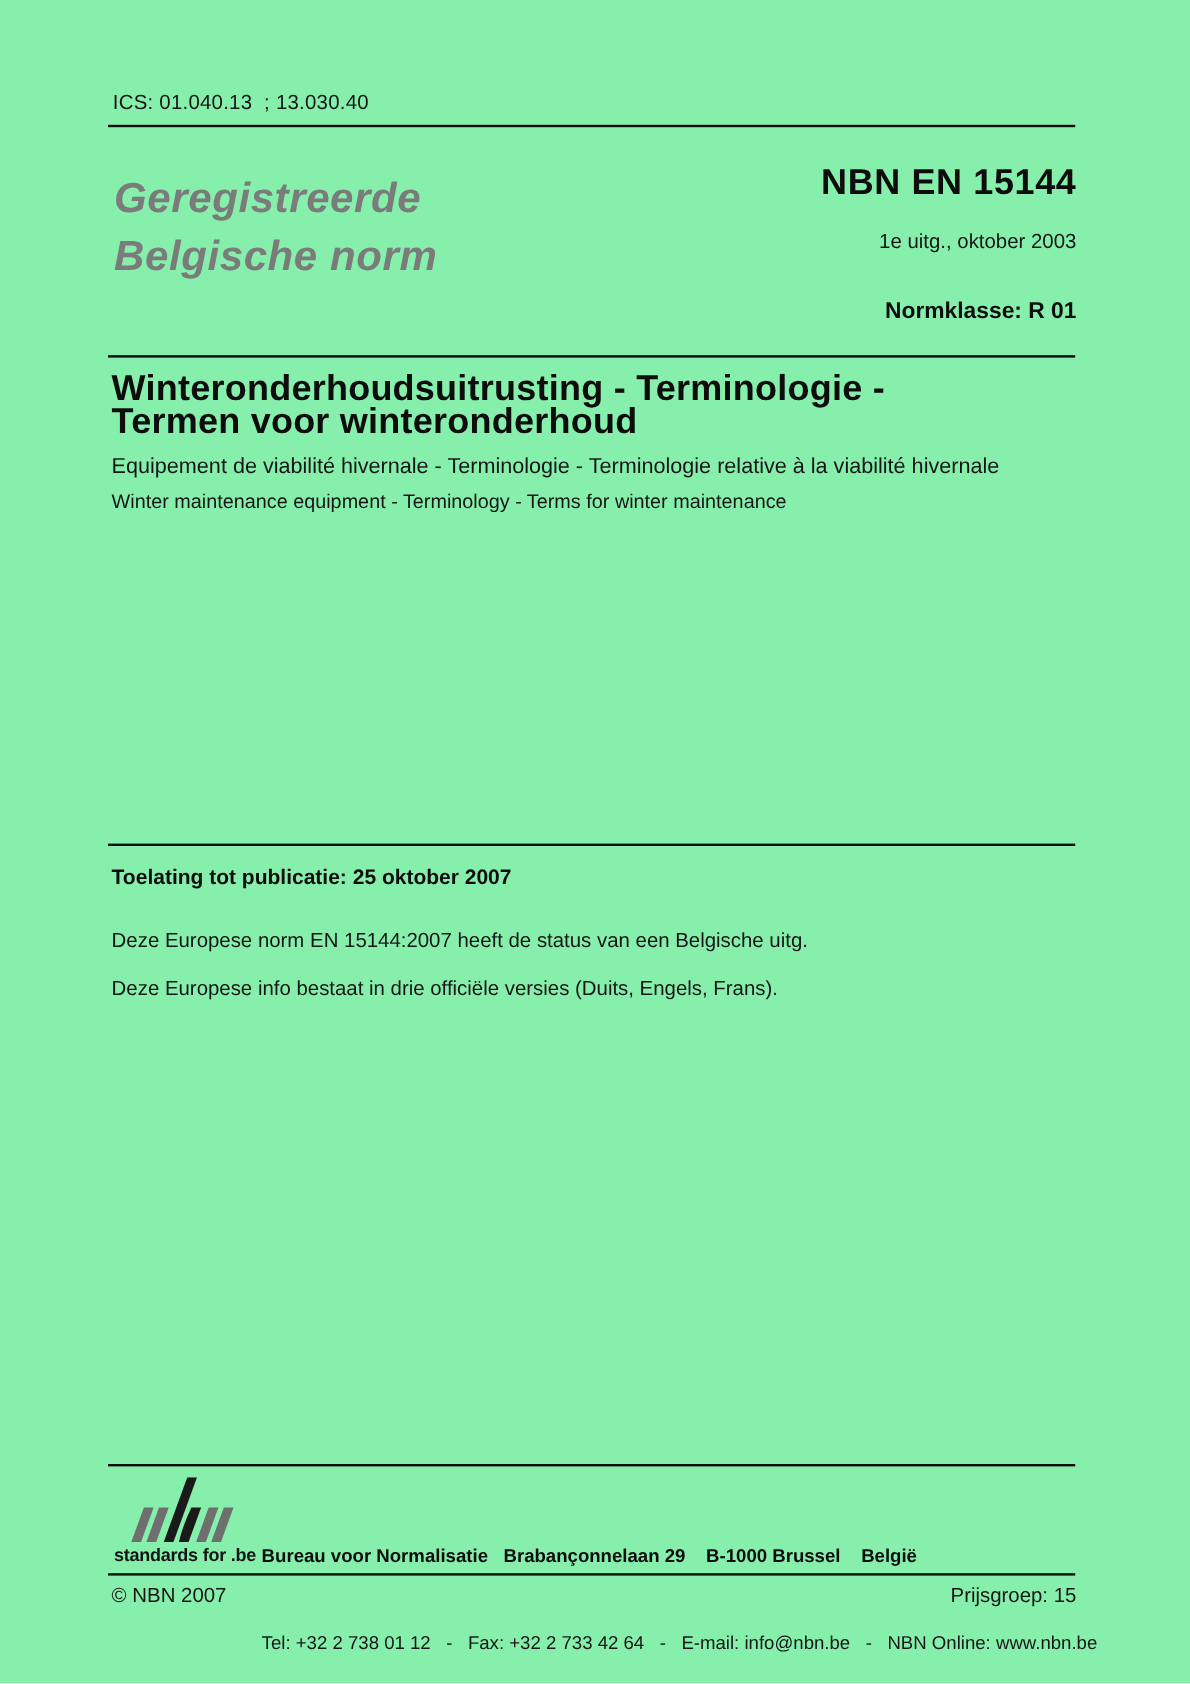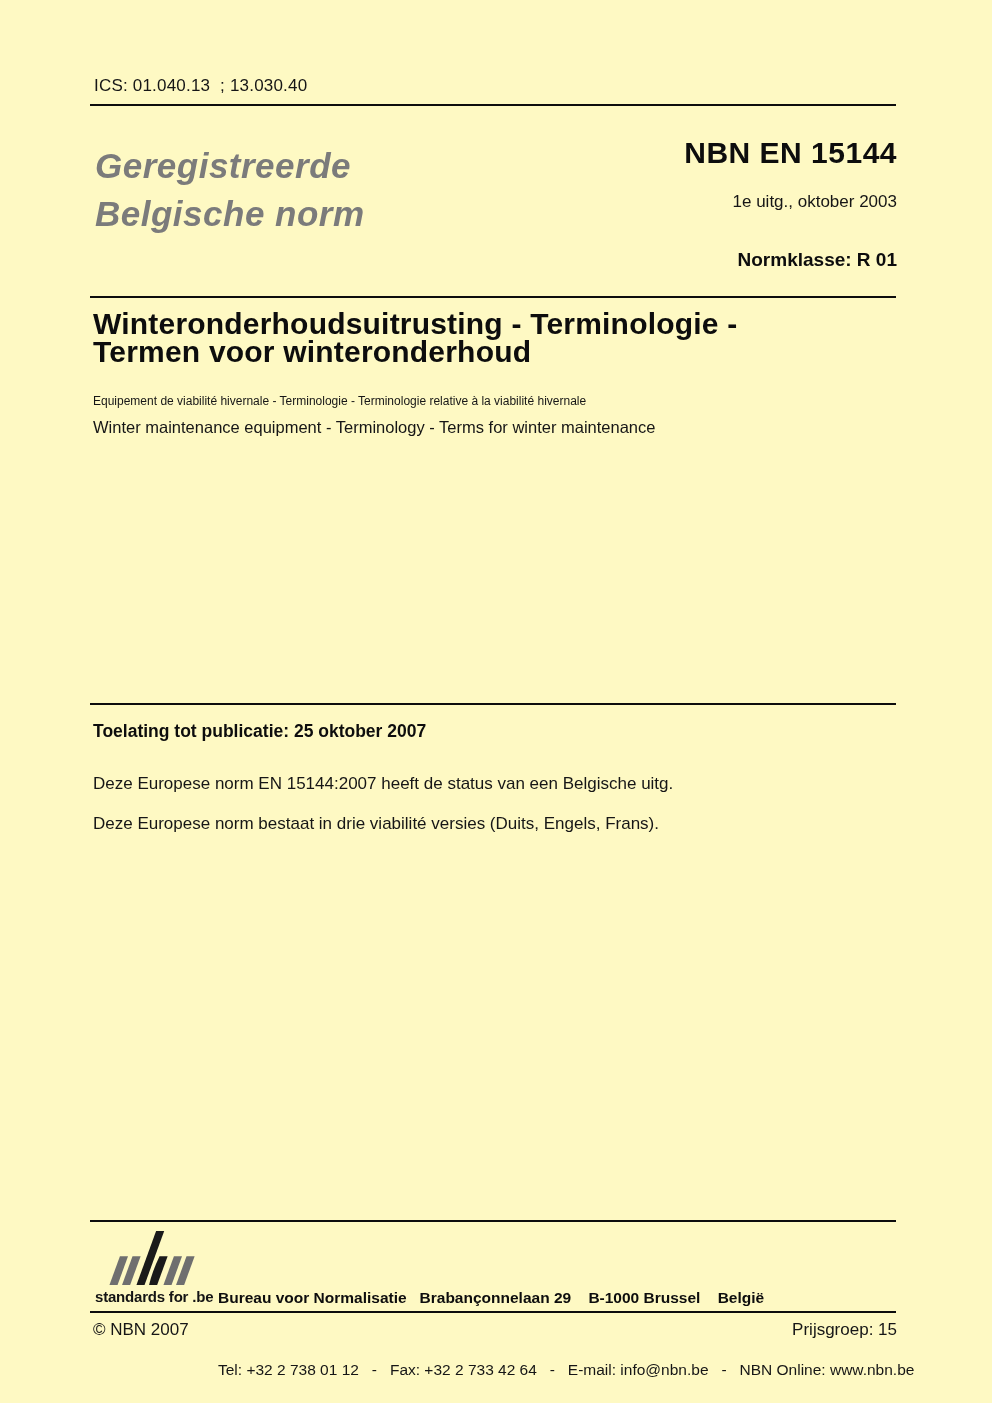--- a/index.html
+++ b/index.html
@@ -4,21 +4,21 @@
 <style>
   * { margin: 0; padding: 0; box-sizing: border-box; }
   html, body { background: #ffffff; }
   body {
     width: 992px; height: 1403px;
     position: relative;
     font-family: "Liberation Sans", sans-serif;
     color: #111;
     overflow: hidden;
   }
-  .page { position: absolute; inset: 0; background: #fef9c3; }
+  .page { position: absolute; inset: 0; background: #86efac; }
 
   .hrule {
     position: absolute;
     left: 90px; width: 806px; height: 2px;
     background: #0d0d0d;
   }
 
   .ics-line {
     position: absolute; left: 94px; top: 76px;
     font-size: 17px; letter-spacing: 0.2px;
@@ -47,21 +47,21 @@
   .doc-class {
     margin-top: 37px;
     font-size: 19px; font-weight: bold; color: #0d0d0d;
   }
 
   .title-block { position: absolute; left: 93px; top: 310px; width: 740px; }
   .title-nl {
     font-size: 30px; font-weight: bold; color: #0d0d0d;
     line-height: 28px; width: 700px; letter-spacing: 0.2px;
   }
-  .title-fr { margin-top: 28px; font-size: 12px; color: #161616; }
+  .title-fr { margin-top: 12px; font-size: 18px; color: #161616; }
   .title-en { margin-top: 10px; font-size: 16.5px; color: #161616; }
 
   .approval-line {
     position: absolute; left: 93px; top: 721px;
     font-size: 17.5px; font-weight: bold; color: #0d0d0d;
   }
   .status-line {
     position: absolute; left: 93px; top: 774px;
     font-size: 17px; color: #161616;
   }
@@ -118,21 +118,21 @@
   <div class="title-block">
     <div class="title-nl">Winteronderhoudsuitrusting - Terminologie - Termen voor winteronderhoud</div>
     <div class="title-fr">Equipement de viabilité hivernale - Terminologie - Terminologie relative à la viabilité hivernale</div>
     <div class="title-en">Winter maintenance equipment - Terminology - Terms for winter maintenance</div>
   </div>
 
   <div class="hrule" style="top:703px"></div>
 
   <div class="approval-line">Toelating tot publicatie: 25 oktober 2007</div>
   <div class="status-line">Deze Europese norm EN 15144:2007 heeft de status van een Belgische uitg.</div>
-  <div class="versions-line">Deze Europese norm bestaat in drie viabilité versies (Duits, Engels, Frans).</div>
+  <div class="versions-line">Deze Europese info bestaat in drie officiële versies (Duits, Engels, Frans).</div>
 
   <div class="hrule" style="top:1220px"></div>
 
   <div class="footer-logo">
     <svg width="115" height="54" viewBox="0 0 120 60">
       <g transform="translate(24,0) skewX(-20)">
         <rect x="10" y="28" width="9" height="32" fill="#6f6f6f"></rect>
         <rect x="24" y="28" width="9" height="32" fill="#6f6f6f"></rect>
         <rect x="40" y="0" width="9" height="60" fill="#1a1a1a"></rect>
         <path d="M54 28 h9 v32 h-9 q-2 -16 0 -32 z" fill="#1a1a1a"></path>

